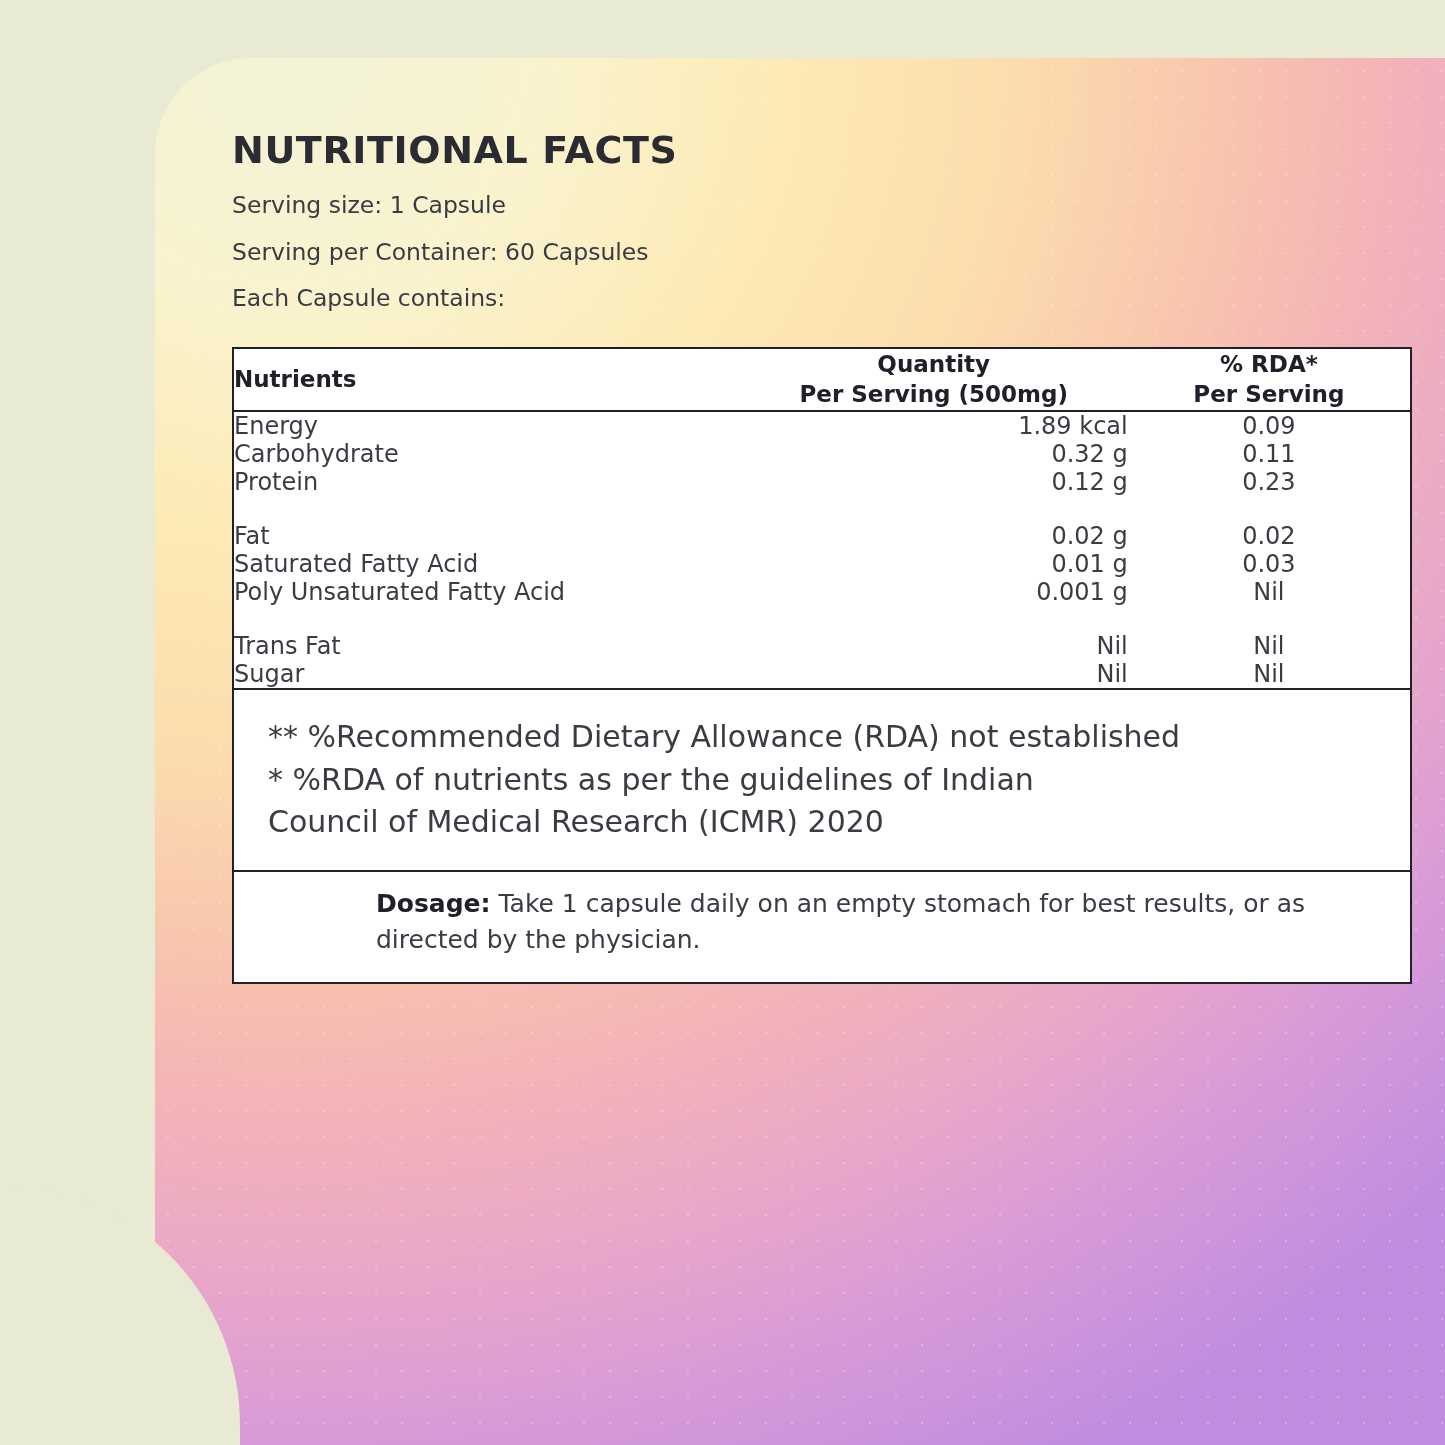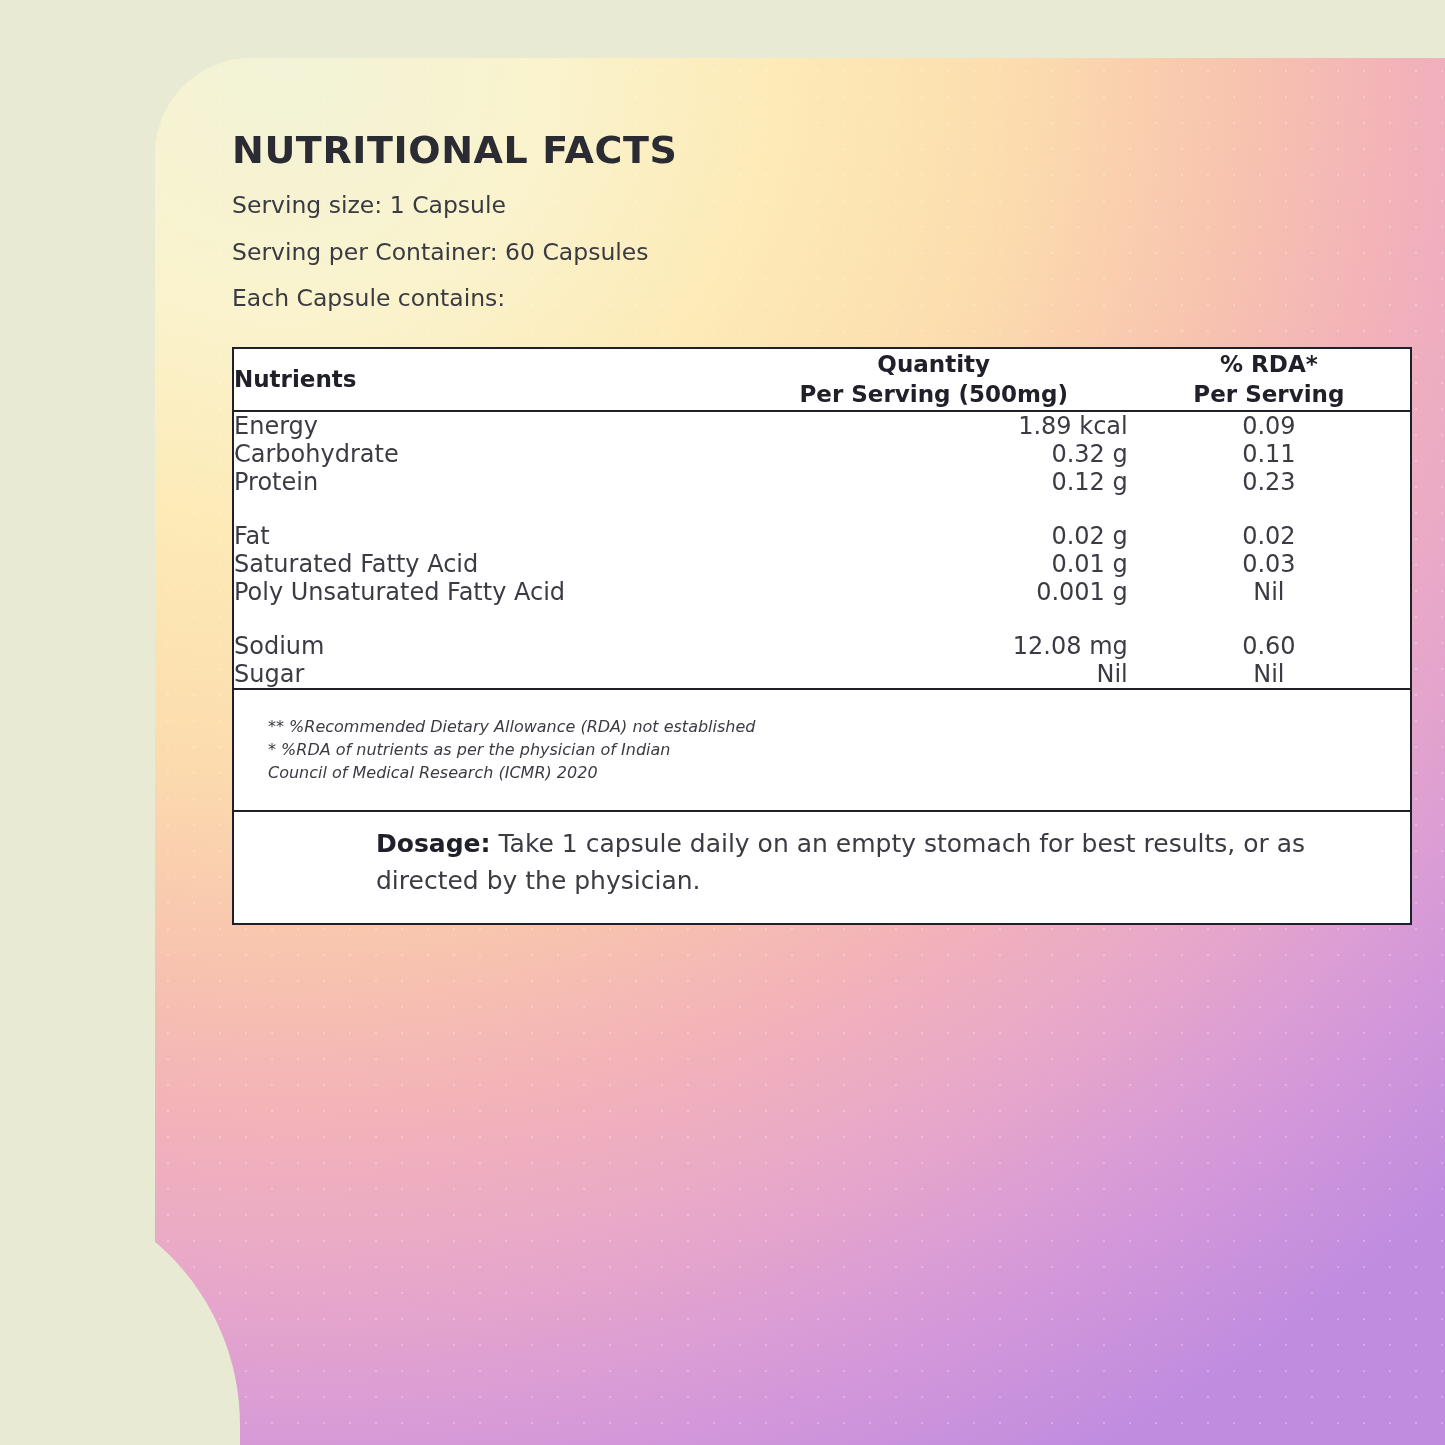--- a/index.html
+++ b/index.html
@@ -170,24 +170,23 @@
     padding: 16px 24px 16px 0;
   }
 
   tbody tr.gap-after td {
     padding-bottom: 26px;
   }
 
   #notes {
     border-top: 2px solid #20202a;
     padding: 26px 30px 26px 34px;
-    font-size: 16px;
+    font-size: 30px;
     color: #3b3b44;
     line-height: 1.42;
-    font-style: italic;
   }
 
   #dosage {
     border-top: 2px solid #20202a;
     padding: 14px 46px 24px 142px;
     font-size: 25px;
     color: #3b3b44;
     line-height: 1.45;
   }
   #dosage b {
@@ -250,35 +249,35 @@
             <td class="name">Saturated Fatty Acid</td>
             <td class="qty">0.01 g</td>
             <td class="rda">0.03</td>
           </tr>
           <tr class="gap-after">
             <td class="name">Poly Unsaturated Fatty Acid</td>
             <td class="qty">0.001 g</td>
             <td class="rda">Nil</td>
           </tr>
           <tr>
-            <td class="name">Sodium</td>
-            <td class="qty">12.08 mg</td>
-            <td class="rda">0.60</td>
+            <td class="name">Trans Fat</td>
+            <td class="qty">Nil</td>
+            <td class="rda">Nil</td>
           </tr>
           <tr>
             <td class="name">Sugar</td>
             <td class="qty">Nil</td>
             <td class="rda">Nil</td>
           </tr>
         </tbody>
       </table>
 
       <div id="notes">
         <div>** %Recommended Dietary Allowance (RDA) not established</div>
-        <div>* %RDA of nutrients as per the physician of Indian</div>
+        <div>* %RDA of nutrients as per the guidelines of Indian</div>
         <div>Council of Medical Research (ICMR) 2020</div>
       </div>
 
       <div id="dosage">
         <b>Dosage:</b><span> Take 1 capsule daily on an empty stomach for best results, or as directed by the physician.</span>
       </div>
     </div>
   </div>
 </div>
 

